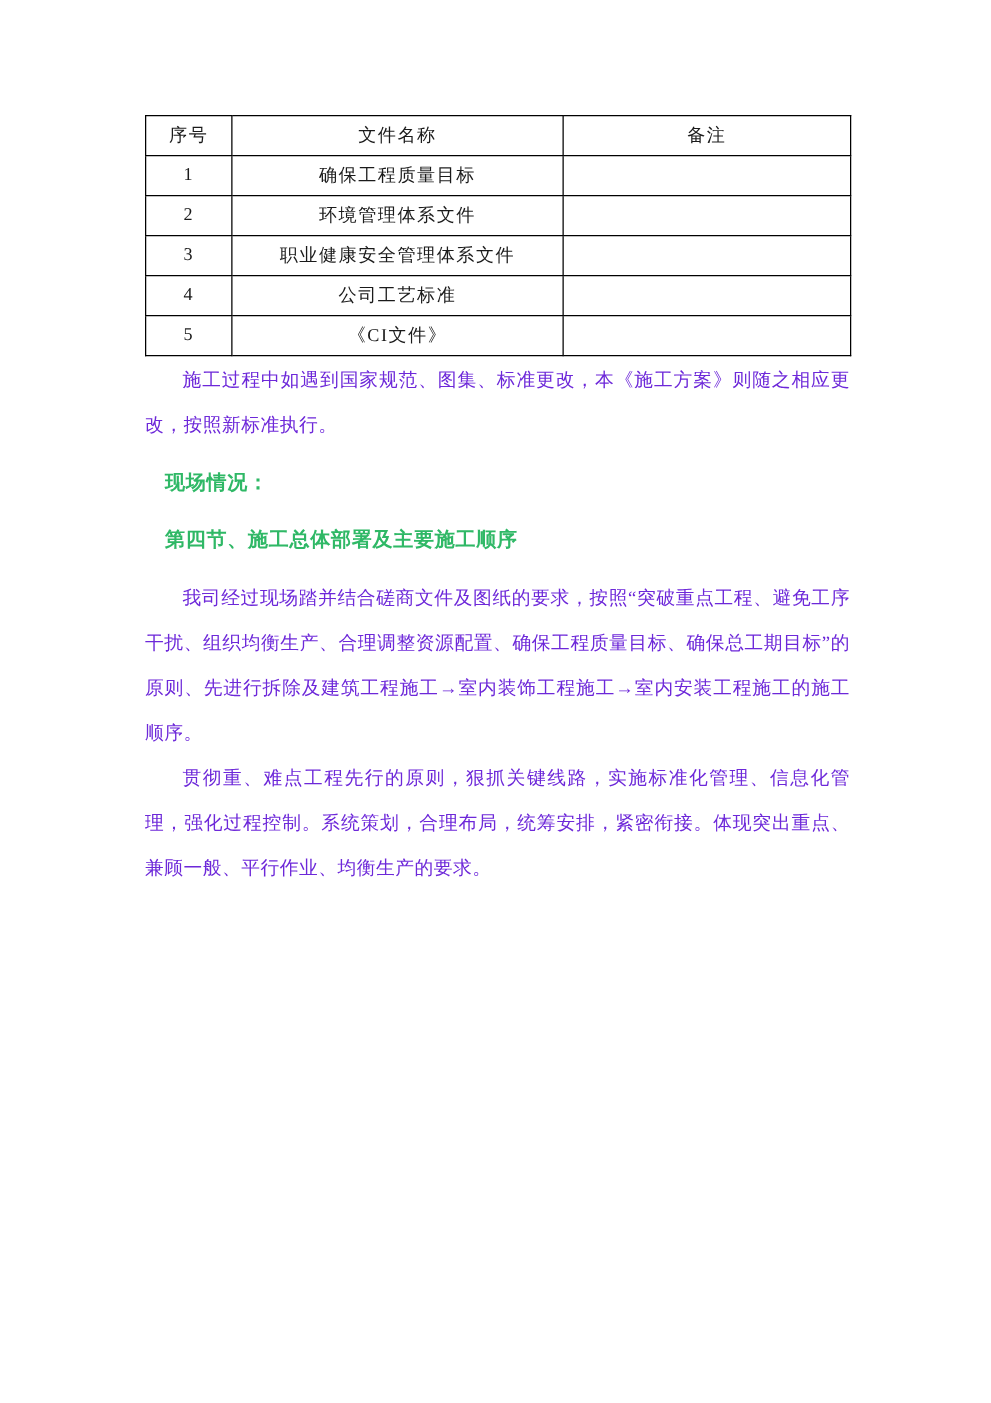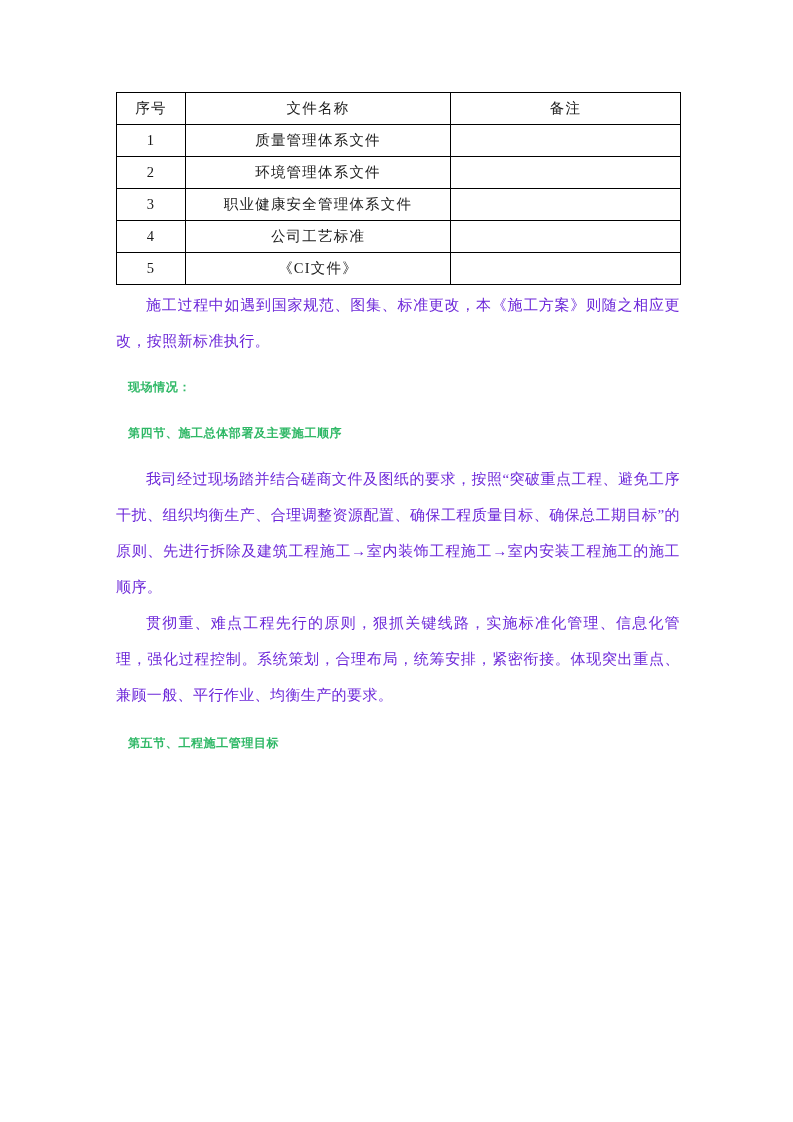--- a/index.html
+++ b/index.html
@@ -58,21 +58,21 @@
     text-align: justify;
     text-justify: inter-ideograph;
     text-indent: 2em;
     letter-spacing: 0.4px;
     color: #6d28d9;
   }
   p.first-para { margin-top: 2px; }
 
   h3.green-head {
     margin: 0;
-    font-size: 12px;
+    font-size: 16px;
     line-height: 36px;
     font-weight: bold;
     text-indent: 1em;
     letter-spacing: 0.6px;
   }
   .gap-sm { height: 10px; }
   .gap-md { height: 12px; }
 
   
   .page-number {
@@ -101,21 +101,21 @@
       <thead>
         <tr>
           <th>序号</th>
           <th>文件名称</th>
           <th>备注</th>
         </tr>
       </thead>
       <tbody>
         <tr>
           <td>1</td>
-          <td>质量管理体系文件</td>
+          <td>确保工程质量目标</td>
           <td></td>
         </tr>
         <tr>
           <td>2</td>
           <td>环境管理体系文件</td>
           <td></td>
         </tr>
         <tr>
           <td>3</td>
           <td>职业健康安全管理体系文件</td>
@@ -145,21 +145,20 @@
     <h3 class="green-head" style="color: rgb(47, 184, 102);">第四节、施工总体部署及主要施工顺序</h3>
 
     <div class="gap-sm"></div>
 
     <p class="body-text">我司经过现场踏并结合磋商文件及图纸的要求，按照“突破重点工程、避免工序干扰、组织均衡生产、合理调整资源配置、确保工程质量目标、确保总工期目标”的原则、先进行拆除及建筑工程施工→室内装饰工程施工→室内安装工程施工的施工顺序。</p>
 
     <p class="body-text">贯彻重、难点工程先行的原则，狠抓关键线路，实施标准化管理、信息化管理，强化过程控制。系统策划，合理布局，统筹安排，紧密衔接。体现突出重点、兼顾一般、平行作业、均衡生产的要求。</p>
 
     <div class="gap-md"></div>
 
-    <h3 class="green-head" style="color: rgb(47, 184, 102);">第五节、工程施工管理目标</h3>
 
     <div class="gap-md"></div>
 
 
   </div>
 
   <div class="page-number">9</div>
 </div>
 
 </body></html>

